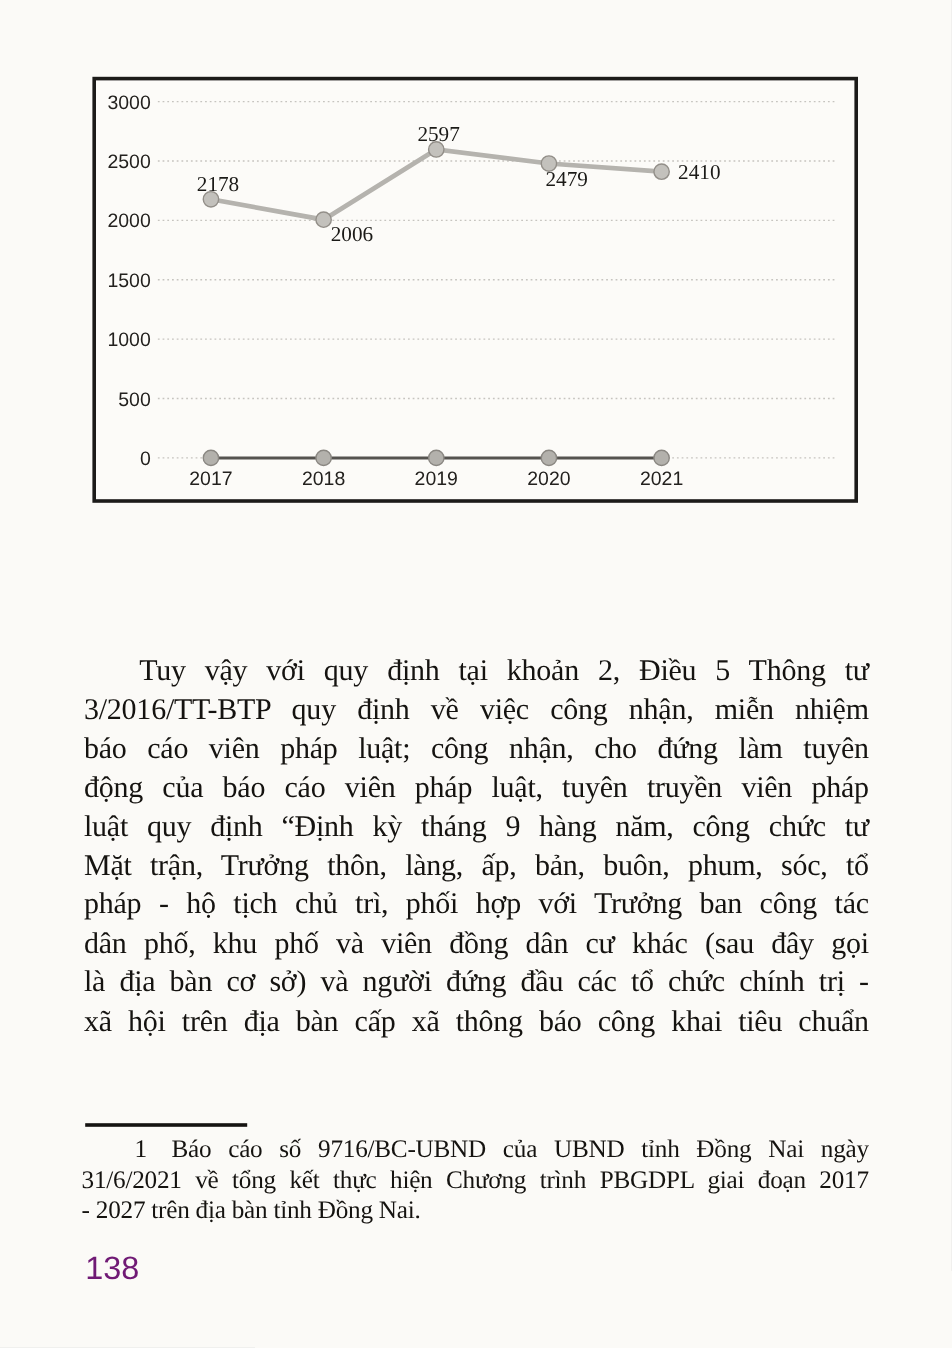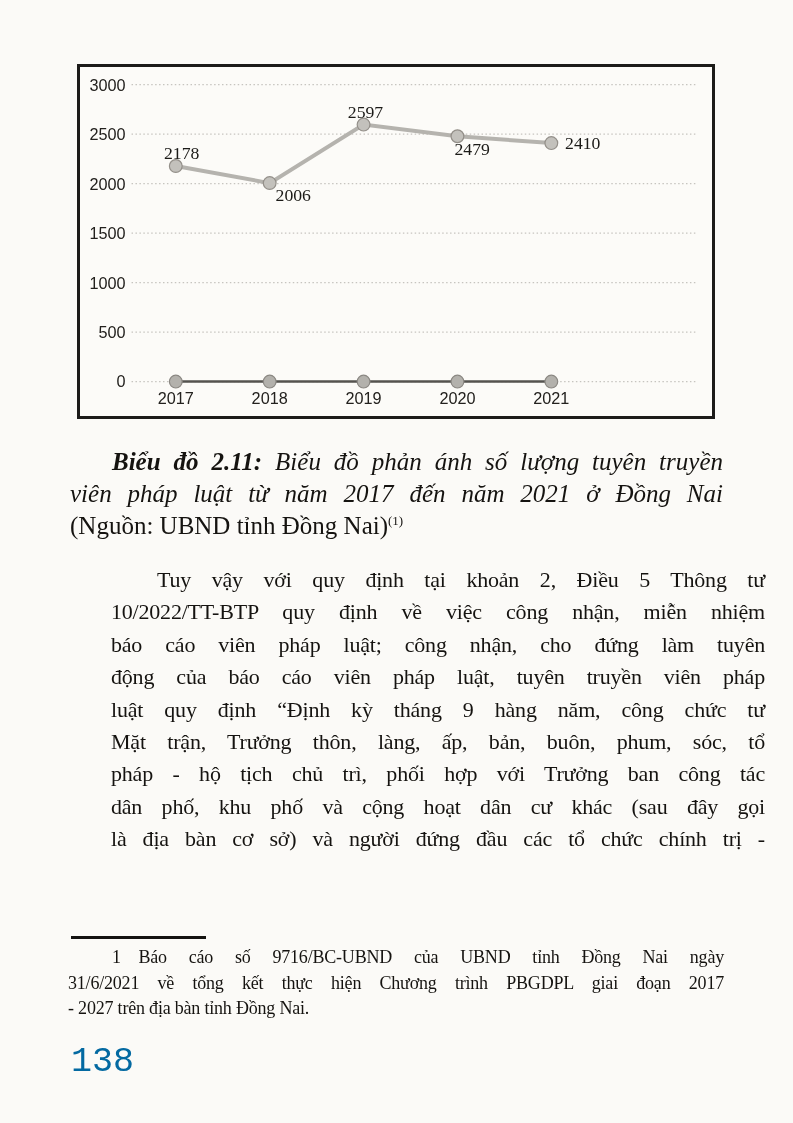--- a/index.html
+++ b/index.html
@@ -16,31 +16,31 @@
   .chart-frame svg{display:block;width:100%;height:100%;}
   
   .caption{position:absolute;left:70px;top:446px;width:653px;font-size:25px;line-height:32px;}
   .cap-line{text-align:justify;text-align-last:justify;}
   .cap-line.l1{text-indent:42px;}
   .cap-line.l3{text-align:justify;text-align-last:left;}
   .bi{font-weight:bold;font-style:italic;}
   .it{font-style:italic;}
   .l3 sup{font-size:13px;line-height:0;}
   
-  .body-text{position:absolute;left:70px;top:564px;width:654px;font-size:22px;line-height:32.4px;letter-spacing:-0.2px;margin-left:41px;}
+  .body-text{position:absolute;left:70px;top:544px;width:654px;font-size:25px;line-height:32.4px;letter-spacing:-0.2px;}
   .body-line{text-align:justify;text-align-last:justify;}
   .body-line:first-child{text-indent:46px;}
   
   .fn-rule{position:absolute;left:71px;top:936px;width:135px;height:3px;background:#141311;}
-  .footnote{position:absolute;left:68px;top:945px;width:656px;font-size:18px;line-height:25.6px;letter-spacing:-0.2px;}
+  .footnote{position:absolute;left:68px;top:945px;width:656px;font-size:21px;line-height:25.6px;letter-spacing:-0.2px;}
   .fn-line{text-align:justify;text-align-last:justify;}
   .fn-line:first-child{text-indent:44px;}
   .fn-line:last-child{text-align-last:left;}
   
-  .page-number{position:absolute;left:71px;top:1042px;font-family:Liberation Mono, monospace;font-size:35px;color:#0369a1;}
+  .page-number{position:absolute;left:71px;top:1042px;font-family:Liberation Sans, sans-serif;font-size:27px;color:#701a75;}
 </style>
 </head>
 <body>
 
 <div class="page">
 
   <div class="chart-frame">
     <svg id="chart-svg" viewBox="0 0 638 355" aria-hidden="true">
         <line x1="50" y1="320" x2="626" y2="320" stroke="#c6c4bf" stroke-width="1.2" stroke-dasharray="1.5 2.5"></line>
         <text x="44" y="326" text-anchor="end" font-size="16.5" fill="#23211e" font-family="&quot;Liberation Sans&quot;,sans-serif">0</text>
@@ -74,36 +74,32 @@
         <circle cx="381.5" cy="320" r="6.5" fill="#b3b1ac" stroke="#8a8782" stroke-width="1.2"></circle>
         <circle cx="477" cy="320" r="6.5" fill="#b3b1ac" stroke="#8a8782" stroke-width="1.2"></circle>
         <text x="101" y="93.74799999999999" text-anchor="middle" font-size="18" fill="#1b1a17" font-family="&quot;Liberation Serif&quot;,serif">2178</text>
         <text x="214.5" y="136.06266666666667" text-anchor="middle" font-size="18" fill="#1b1a17" font-family="&quot;Liberation Serif&quot;,serif">2006</text>
         <text x="288" y="51.56866666666667" text-anchor="middle" font-size="18" fill="#1b1a17" font-family="&quot;Liberation Serif&quot;,serif">2597</text>
         <text x="396.5" y="89.44733333333332" text-anchor="middle" font-size="18" fill="#1b1a17" font-family="&quot;Liberation Serif&quot;,serif">2479</text>
         <text x="491" y="83.39333333333332" text-anchor="start" font-size="18" fill="#1b1a17" font-family="&quot;Liberation Serif&quot;,serif">2410</text>
       </svg>
   </div>
 
-  <div class="caption">
-    <div class="cap-line l1"><span class="bi">Biểu đồ 2.11:</span><span class="it"> Biểu đồ phản ánh số lượng tuyên truyền</span></div>
-    <div class="cap-line l2 it">viên pháp luật từ năm 2017 đến năm 2021 ở Đồng Nai</div>
-    <div class="cap-line l3"><span>(Nguồn: UBND tỉnh Đồng Nai)</span><sup>(1)</sup></div>
-  </div>
 
   <div class="body-text">
       <div class="body-line">Tuy vậy với quy định tại khoản 2, Điều 5 Thông tư</div>
-      <div class="body-line">10/2022/TT-BTP quy định về việc công nhận, miễn nhiệm</div>
+      <div class="body-line">3/2016/TT-BTP quy định về việc công nhận, miễn nhiệm</div>
       <div class="body-line">báo cáo viên pháp luật; công nhận, cho đứng làm tuyên</div>
       <div class="body-line">động của báo cáo viên pháp luật, tuyên truyền viên pháp</div>
       <div class="body-line">luật quy định “Định kỳ tháng 9 hàng năm, công chức tư</div>
       <div class="body-line">Mặt trận, Trưởng thôn, làng, ấp, bản, buôn, phum, sóc, tổ</div>
       <div class="body-line">pháp - hộ tịch chủ trì, phối hợp với Trưởng ban công tác</div>
-      <div class="body-line">dân phố, khu phố và cộng hoạt dân cư khác (sau đây gọi</div>
+      <div class="body-line">dân phố, khu phố và viên đồng dân cư khác (sau đây gọi</div>
       <div class="body-line">là địa bàn cơ sở) và người đứng đầu các tổ chức chính trị -</div>
+      <div class="body-line">xã hội trên địa bàn cấp xã thông báo công khai tiêu chuẩn</div>
     </div>
 
   <div class="fn-rule"></div>
 
   <div class="footnote">
       <div class="fn-line">1  Báo cáo số 9716/BC-UBND của UBND tỉnh Đồng Nai ngày</div>
       <div class="fn-line">31/6/2021 về tổng kết thực hiện Chương trình PBGDPL giai đoạn 2017</div>
       <div class="fn-line">- 2027 trên địa bàn tỉnh Đồng Nai.</div>
     </div>
 

